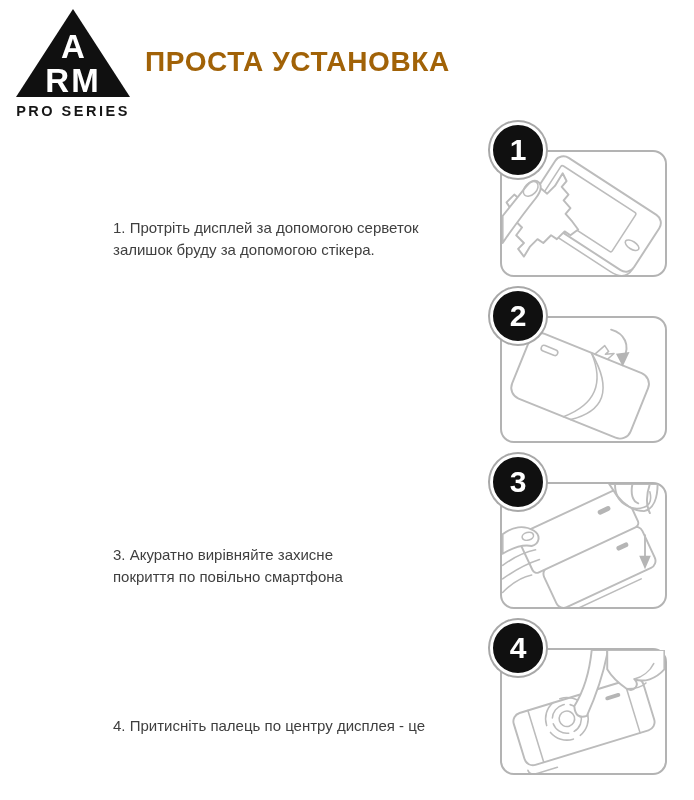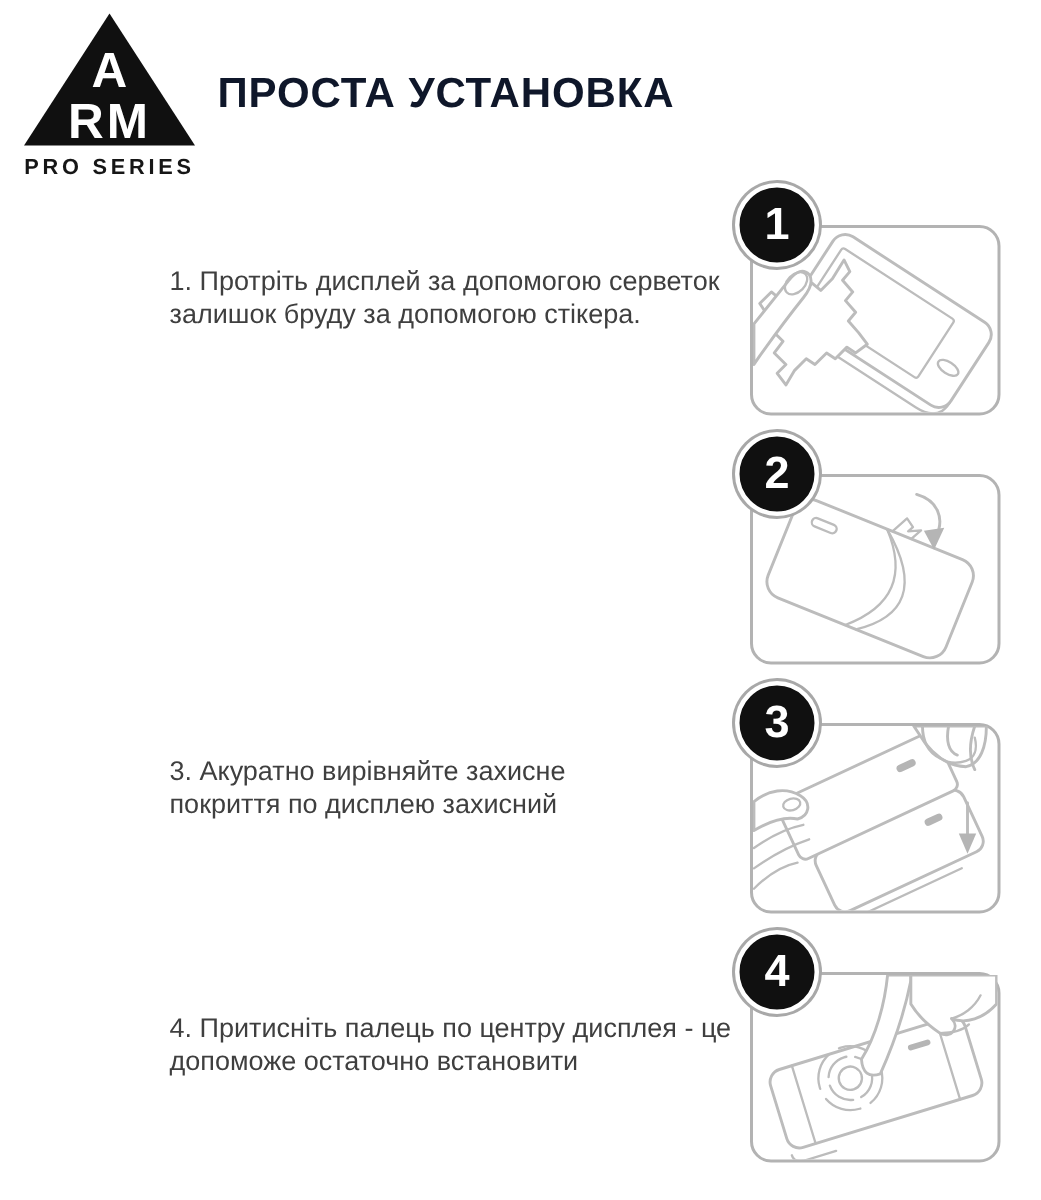--- a/index.html
+++ b/index.html
@@ -2,24 +2,24 @@
 <html><head>
 <meta charset="utf-8">
 <style>
   html,body{margin:0;padding:0;background:#ffffff;}
   .page{position:relative;width:694px;height:800px;background:#fff;overflow:hidden;
         font-family:"Liberation Sans",sans-serif;}
   
   .logo{position:absolute;left:14px;top:6px;width:120px;height:116px;}
   
   .title{position:absolute;left:145px;top:46px;font-size:28px;font-weight:700;
-         color:#0f172a;letter-spacing:.6px;white-space:nowrap;}
+         color:#a16207;letter-spacing:.6px;white-space:nowrap;}
   
-  .step-text{position:absolute;left:113px;width:395px;font-size:18px;line-height:22px;
-             color:#3f3f3f;}
+  .step-text{position:absolute;left:113px;width:395px;font-size:15px;line-height:22px;
+             color:#3f3f3f;margin-top:41px;}
   .t1{top:176px}.t2{top:367px}.t3{top:503px}.t4{top:674px}
   
   .panel{position:absolute;left:500px;width:167px;height:127px;box-sizing:border-box;
          border:2px solid #b3b3b3;border-radius:14px;background:#fff;}
   .p1{top:150px}.p2{top:316px}.p3{top:482px}.p4{top:648px}
   .panel svg.art{position:absolute;left:0;top:0;width:163px;height:123px;}
   
   .badge{position:absolute;left:-12px;top:-30px;width:50px;height:50px;border-radius:50%;
          background:#101010;border:3px solid #ffffff;box-shadow:0 0 0 2px #a8a8a8;
          color:#fff;font-size:30px;font-weight:700;display:flex;align-items:center;
@@ -46,26 +46,25 @@
   <div class="title">ПРОСТА УСТАНОВКА</div>
 
   <div class="step-text t1">
     <div>1. Протріть дисплей за допомогою серветок</div>
     <div>залишок бруду за допомогою стікера.</div>
   </div>
 
 
   <div class="step-text t3">
     <div>3. Акуратно вирівняйте захисне</div>
-    <div>покриття по дисплею захисний</div>
+    <div>покриття по повільно смартфона</div>
   </div>
 
   <div class="step-text t4">
     <div>4. Притисніть палець по центру дисплея - це</div>
-    <div>допоможе остаточно встановити</div>
   </div>
 
   <div class="panel p1">
     <div class="badge">1</div>
     <svg class="art" viewBox="0 0 167 127">
       <g transform="translate(95,64) rotate(33)">
         <rect x="-64" y="-34" width="128" height="68" rx="10"></rect>
         <rect x="-56" y="-24" width="92" height="48" rx="2" class="thin"></rect>
         <ellipse cx="50" cy="6" rx="8" ry="4" class="thin"></ellipse>
         <path class="thin" d="M-60,41 L46,41 Q64,41 64,26"></path>

